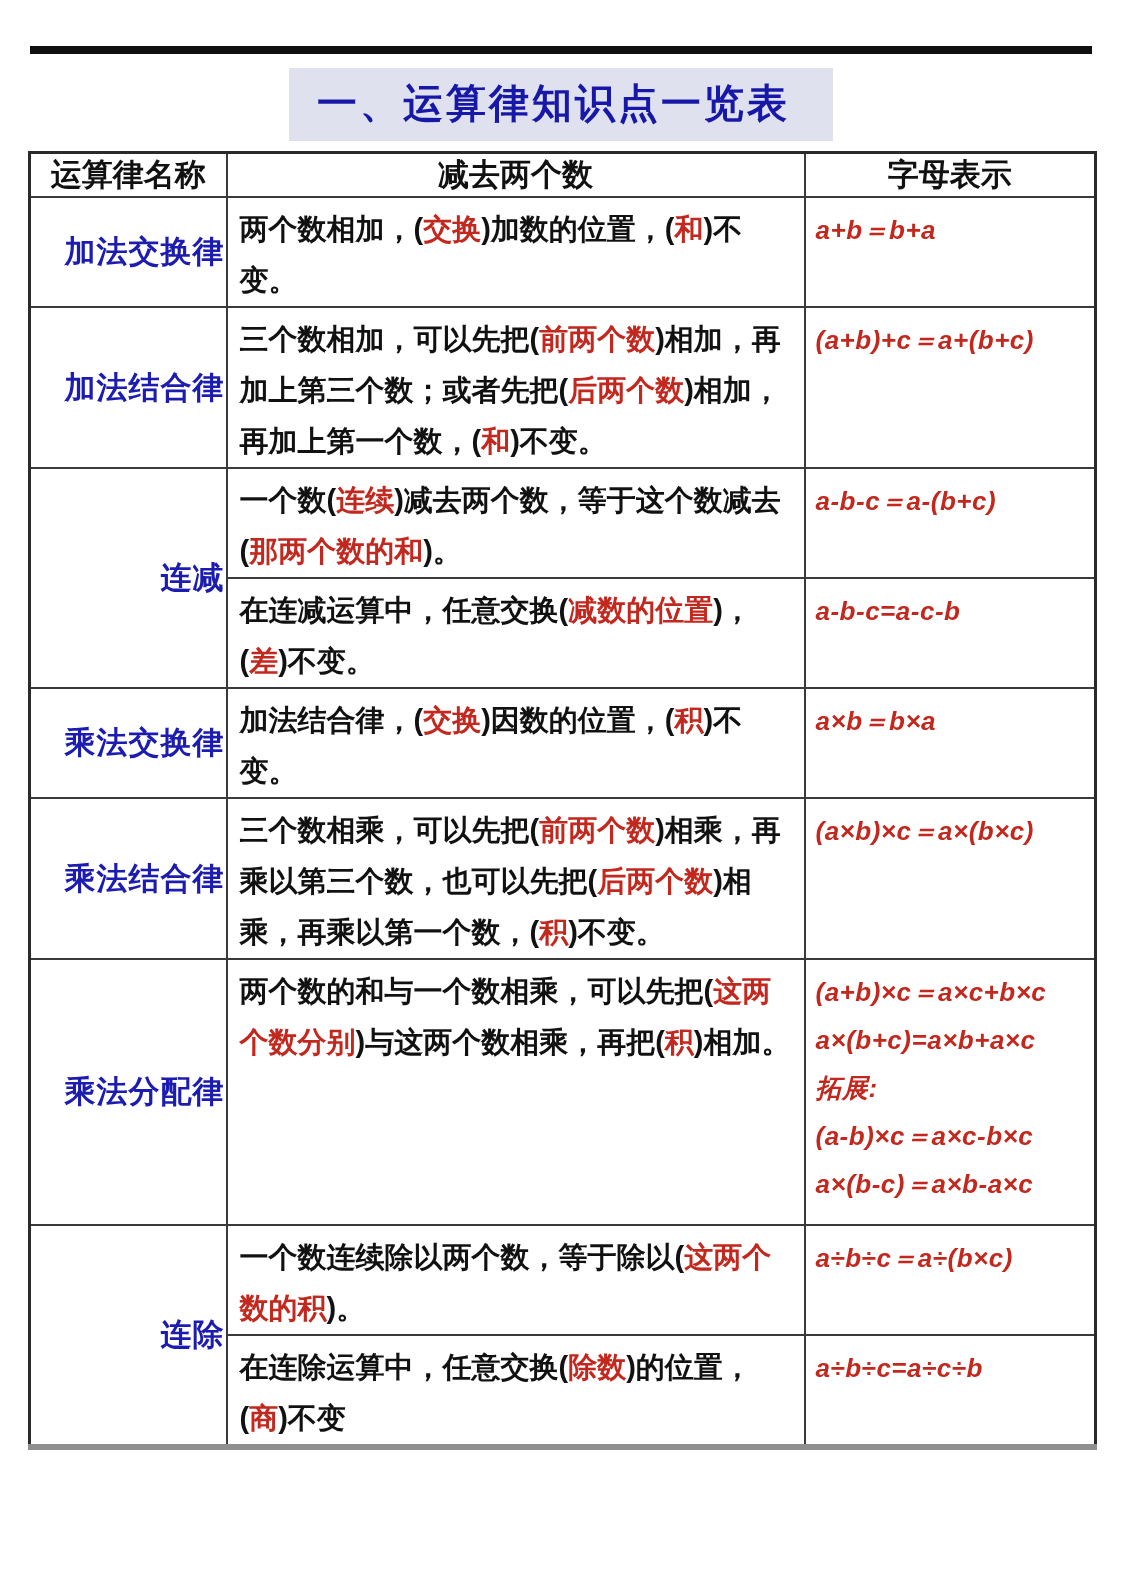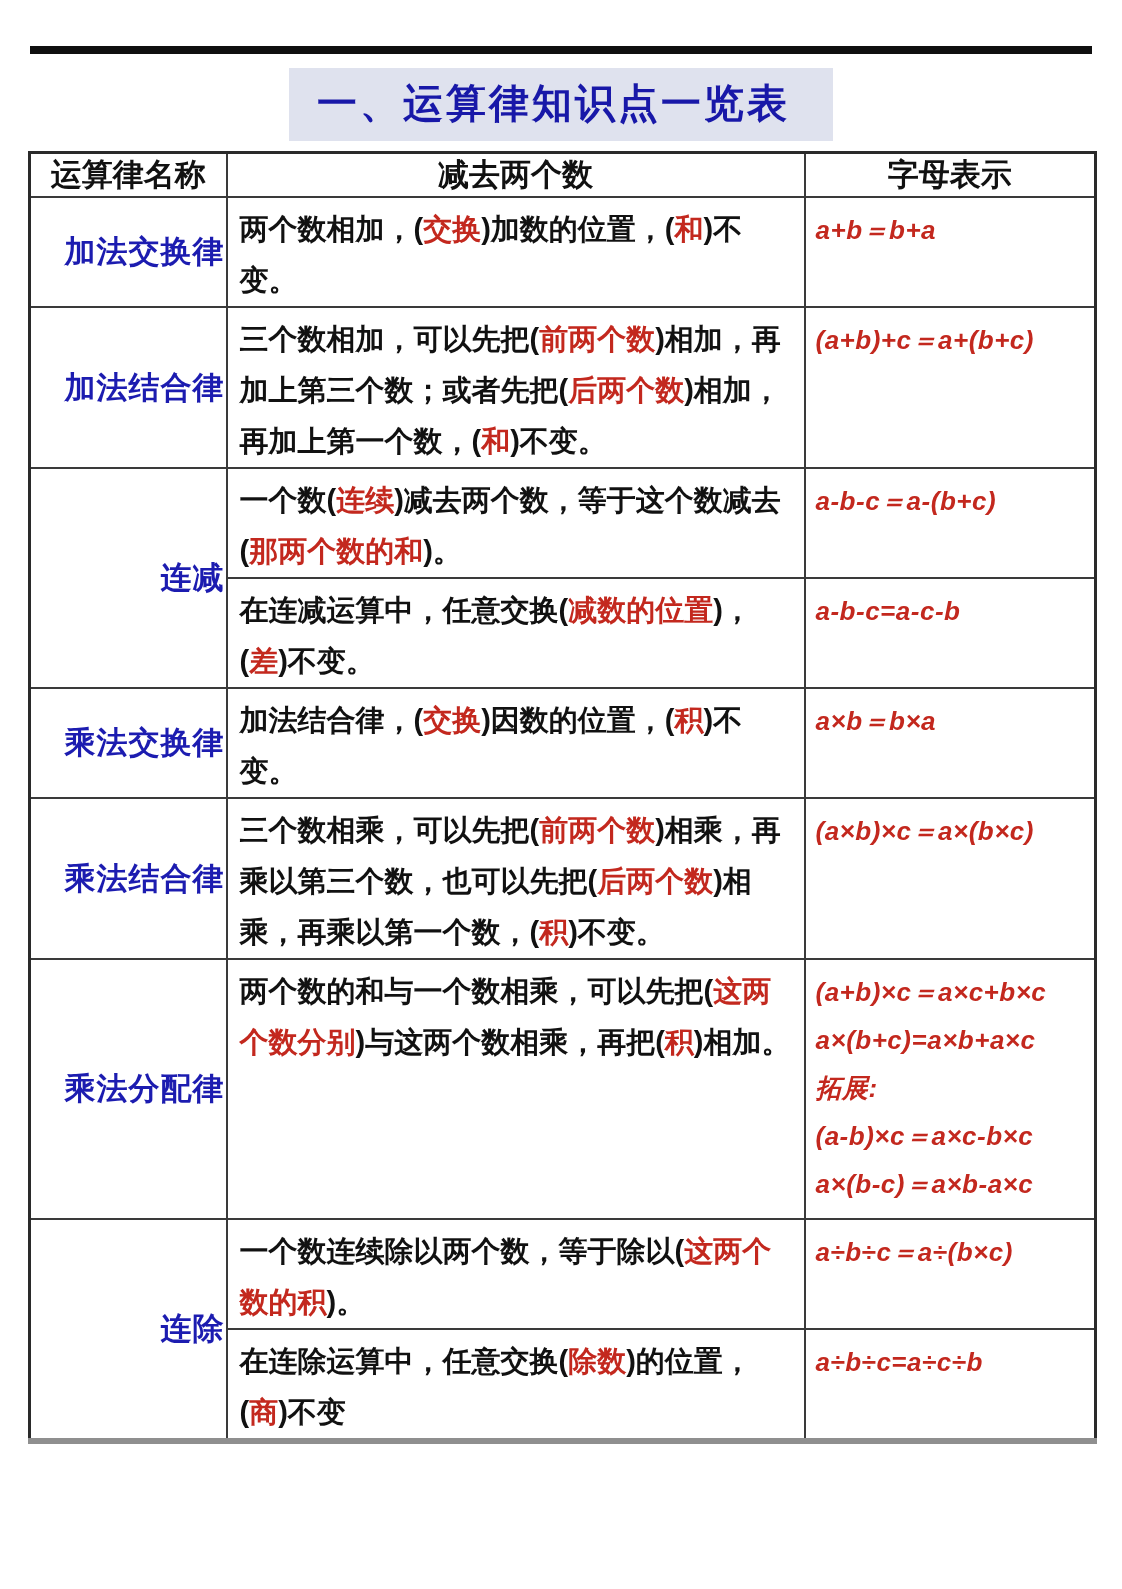--- a/index.html
+++ b/index.html
@@ -79,21 +79,21 @@
     padding:6px 8px 0 12px;
   }
   td.desc .red{color:var(--hl-red);}
   td.formula{
     vertical-align:top;
     color:var(--hl-red);
     font-size:26px;
     font-style:italic;
     font-weight:600;
     line-height:48px;
-    padding:8px 4px 10px 10px;
+    padding:8px 4px 16px 10px;
     letter-spacing:0.5px;
   }
 </style>
 </head>
 <body>
 
 <div class="page">
 
 
   <div class="double-rule"></div>

